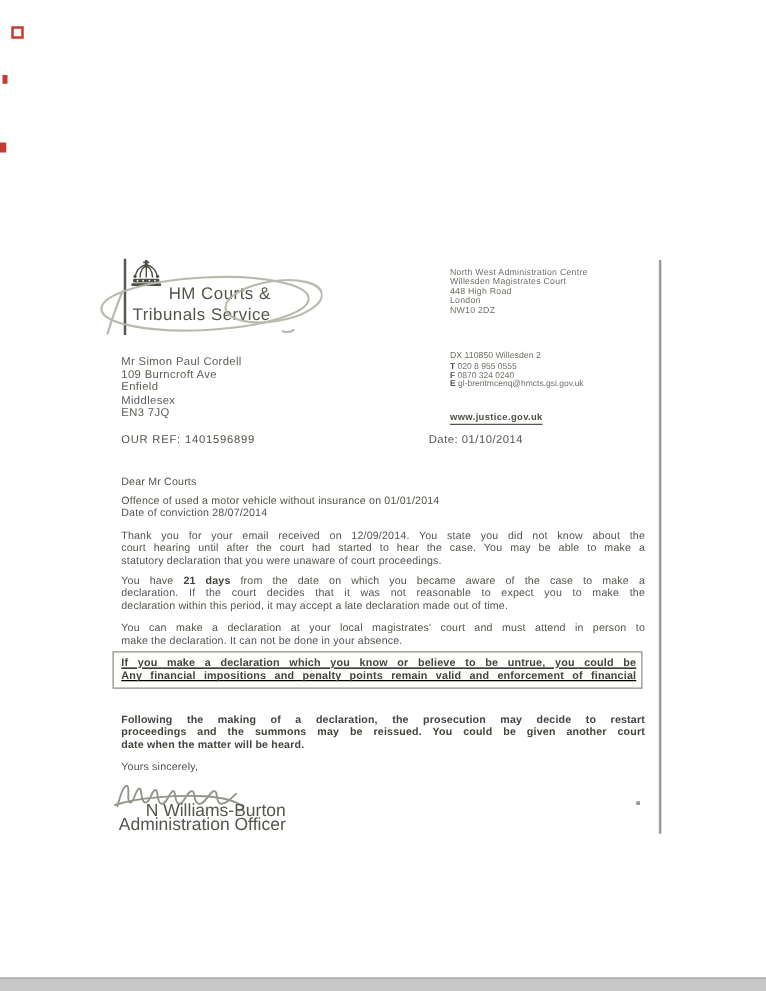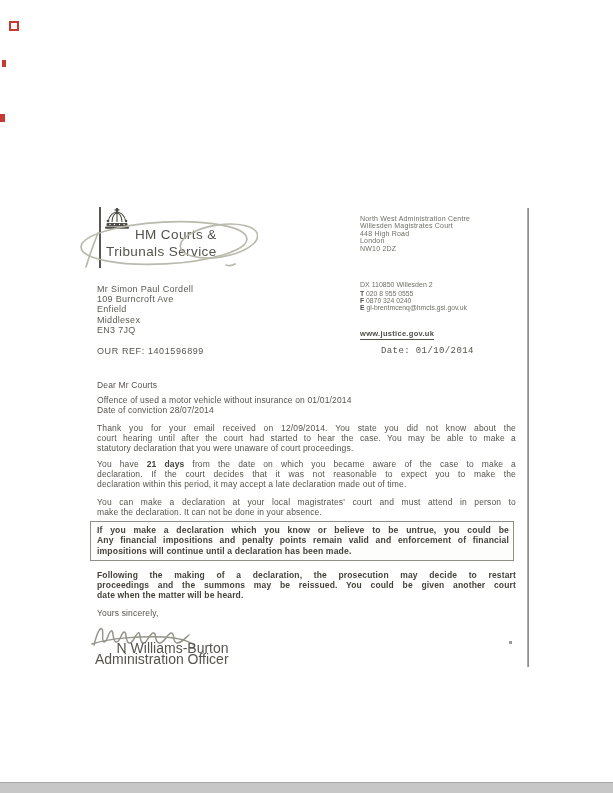--- a/index.html
+++ b/index.html
@@ -19,21 +19,21 @@
   .flag-bar{left:99px;top:207px;width:2px;height:61px;background:#57574f;}
   .brand{color:#53534b;font-size:13.5px;letter-spacing:.4px;line-height:16.5px;text-align:right;}
   
   .recipient{left:97px;top:284px;font-size:9px;line-height:10.2px;color:#5c5c54;letter-spacing:.3px;}
   .ourref{left:97px;top:346px;font-size:9px;color:#55554d;letter-spacing:.6px;}
   .sender{left:360px;top:215px;font-size:7px;line-height:7.4px;color:#6f6f67;letter-spacing:.2px;}
   .dx{left:360px;top:281px;font-size:7px;color:#6f6f67;}
   .contact{left:360px;top:290px;font-size:6.8px;line-height:7.2px;color:#6f6f67;}
   .contact b{color:#4f4f48;font-weight:bold;}
   .website{left:360px;top:329px;font-size:7.5px;font-weight:bold;color:#4f4f48;border-bottom:1px solid #55554d;padding-bottom:1px;letter-spacing:.3px;}
-  .dateline{left:381px;top:346px;font-size:9px;color:#55554d;letter-spacing:.4px;font-family:Liberation Mono, monospace;}
+  .dateline{left:343px;top:346px;font-size:9px;color:#55554d;letter-spacing:.4px;}
   
   .bodytext{font-size:8.5px;line-height:10.2px;color:#56544c;letter-spacing:.15px;}
   .bodyblock{left:97px;width:419px;}
   .jl{text-align:justify;text-align-last:justify;}
   .ll{text-align:left;}
   .bold{font-weight:bold;color:#45433c;}
   .warnbox{left:90px;width:424px;border:1px solid #8f8f87;box-sizing:border-box;padding:3px 4px 4px 6px;background:#fdfdfc;}
   .warnbox .bline{font-weight:bold;color:#45433c;font-size:8.6px;line-height:10.4px;letter-spacing:.15px;}
   .sig-name{left:95px;top:643px;font-size:14px;line-height:10.5px;color:#56544c;text-align:right;}
 </style>
@@ -135,24 +135,23 @@
   <div class="jl"><span>You have </span><span class="bold">21 days</span><span> from the date on which you became aware of the case to make a</span></div>
   <div class="jl">declaration. If the court decides that it was not reasonable to expect you to make the</div>
   <div class="ll">declaration within this period, it may accept a late declaration made out of time.</div>
 </div>
 
 <div class="abs bodytext bodyblock" style="top:497px;">
   <div class="jl">You can make a declaration at your local magistrates' court and must attend in person to</div>
   <div class="ll">make the declaration. It can not be done in your absence.</div>
 </div>
 
-<div class="abs warnbox" style="top:521px;">
+<div class="abs warnbox" style="top:521px;text-decoration:underline;">
   <div class="bline jl">If you make a declaration which you know or believe to be untrue, you could be</div>
   <div class="bline jl">Any financial impositions and penalty points remain valid and enforcement of financial</div>
-  <div class="bline ll">impositions will continue until a declaration has been made.</div>
 </div>
 
 <div class="abs bodytext bodyblock bold" style="top:570px;">
   <div class="jl">Following the making of a declaration, the prosecution may decide to restart</div>
   <div class="jl">proceedings and the summons may be reissued. You could be given another court</div>
   <div class="ll">date when the matter will be heard.</div>
 </div>
 
 <div class="abs bodytext" style="left:97px;top:608px;">Yours sincerely,</div>
 

